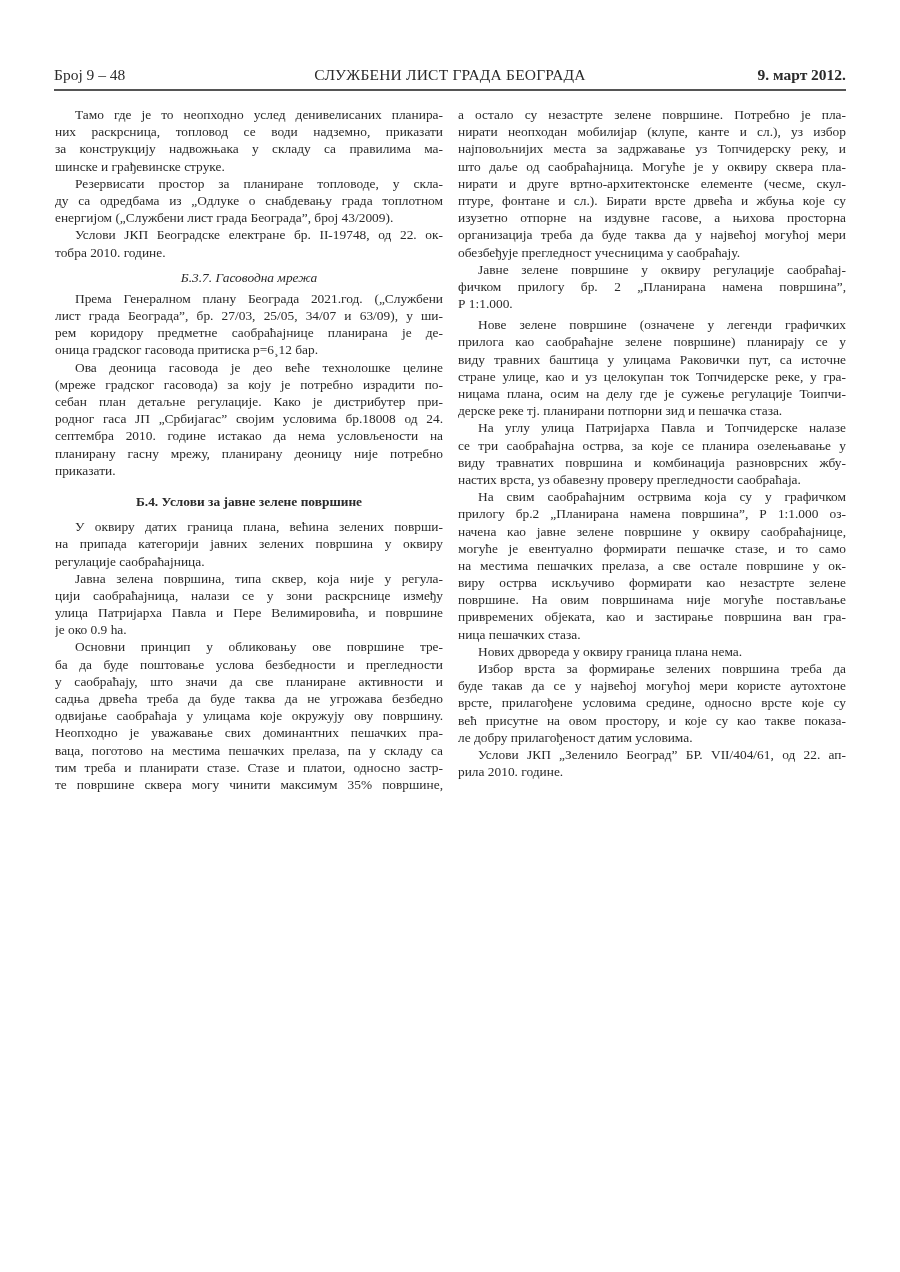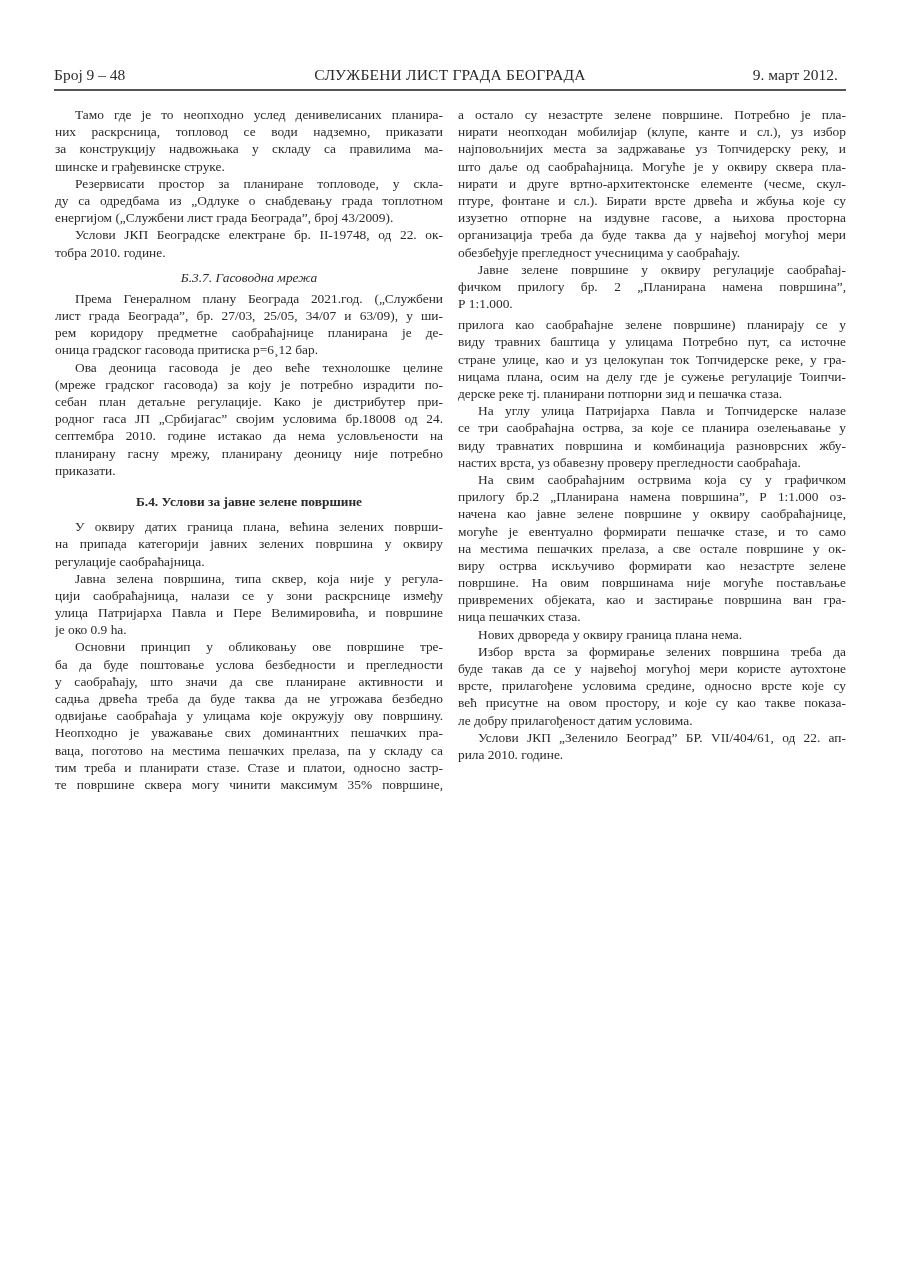--- a/index.html
+++ b/index.html
@@ -8,21 +8,21 @@
       position: absolute; left: 0; top: 0; width: 900px; height: 1008px;
       background: #ffffff; color: #2a2a2a;
       font-family: "Liberation Serif", "DejaVu Serif", serif;
     }
     .header {
       position: absolute; left: 54px; top: 66px; width: 792px; height: 22px;
       font-size: 15.5px; color: #2a2a2a;
     }
     .header .left { position: absolute; left: 0; top: 0; }
     .header .center { position: absolute; left: 0; right: 0; top: 0; text-align: center; letter-spacing: 0.2px; }
-    .header .right { position: absolute; right: 8px; top: 0; }
+    .header .right { position: absolute; right: 0; top: 0; font-weight: bold; }
     .rule {
       position: absolute; left: 54px; top: 89px; width: 792px; height: 0;
       border-top: 2px solid #555555;
     }
     .col { position: absolute; top: 106px; width: 388px; font-size: 13.4px; }
     .col.left { left: 55px; }
     .col.right { left: 458px; }
     .ln {
       display: block; height: 17.2px; line-height: 17.2px; white-space: nowrap;
       text-align: justify; text-align-last: justify; overflow: hidden;
@@ -121,22 +121,23 @@
       <span class="ln">организација треба да буде таква да у највећој могућој мери</span>
       <span class="ln last">обезбеђује прегледност учесницима у саобраћају.</span>
     </div>
     <div>
       <span class="ln indent">Јавне зелене површине у оквиру регулације саобраћај-</span>
       <span class="ln">фичком прилогу бр. 2 „Планирана намена површина”,</span>
       <span class="ln last">Р 1:1.000.</span>
     </div>
     <span class="gap-sm"></span>
     <div>
+      <span class="ln indent">Нове зелене површине (означене у легенди графичких</span>
       <span class="ln">прилога као саобраћајне зелене површине) планирају се у</span>
-      <span class="ln">виду травних баштица у улицама Потребно пут, са источне</span>
+      <span class="ln">виду травних баштица у улицама Раковички пут, са источне</span>
       <span class="ln">стране улице, као и уз целокупан ток Топчидерске реке, у гра-</span>
       <span class="ln">ницама плана, осим на делу где је сужење регулације Тоипчи-</span>
       <span class="ln last">дерске реке тј. планирани потпорни зид и пешачка стаза.</span>
     </div>
     <div>
       <span class="ln indent">На углу улица Патријарха Павла и Топчидерске налазе</span>
       <span class="ln">се три саобраћајна острва, за које се планира озелењавање у</span>
       <span class="ln">виду травнатих површина и комбинација разноврсних жбу-</span>
       <span class="ln last">настих врста, уз обавезну проверу прегледности саобраћаја.</span>
     </div>

